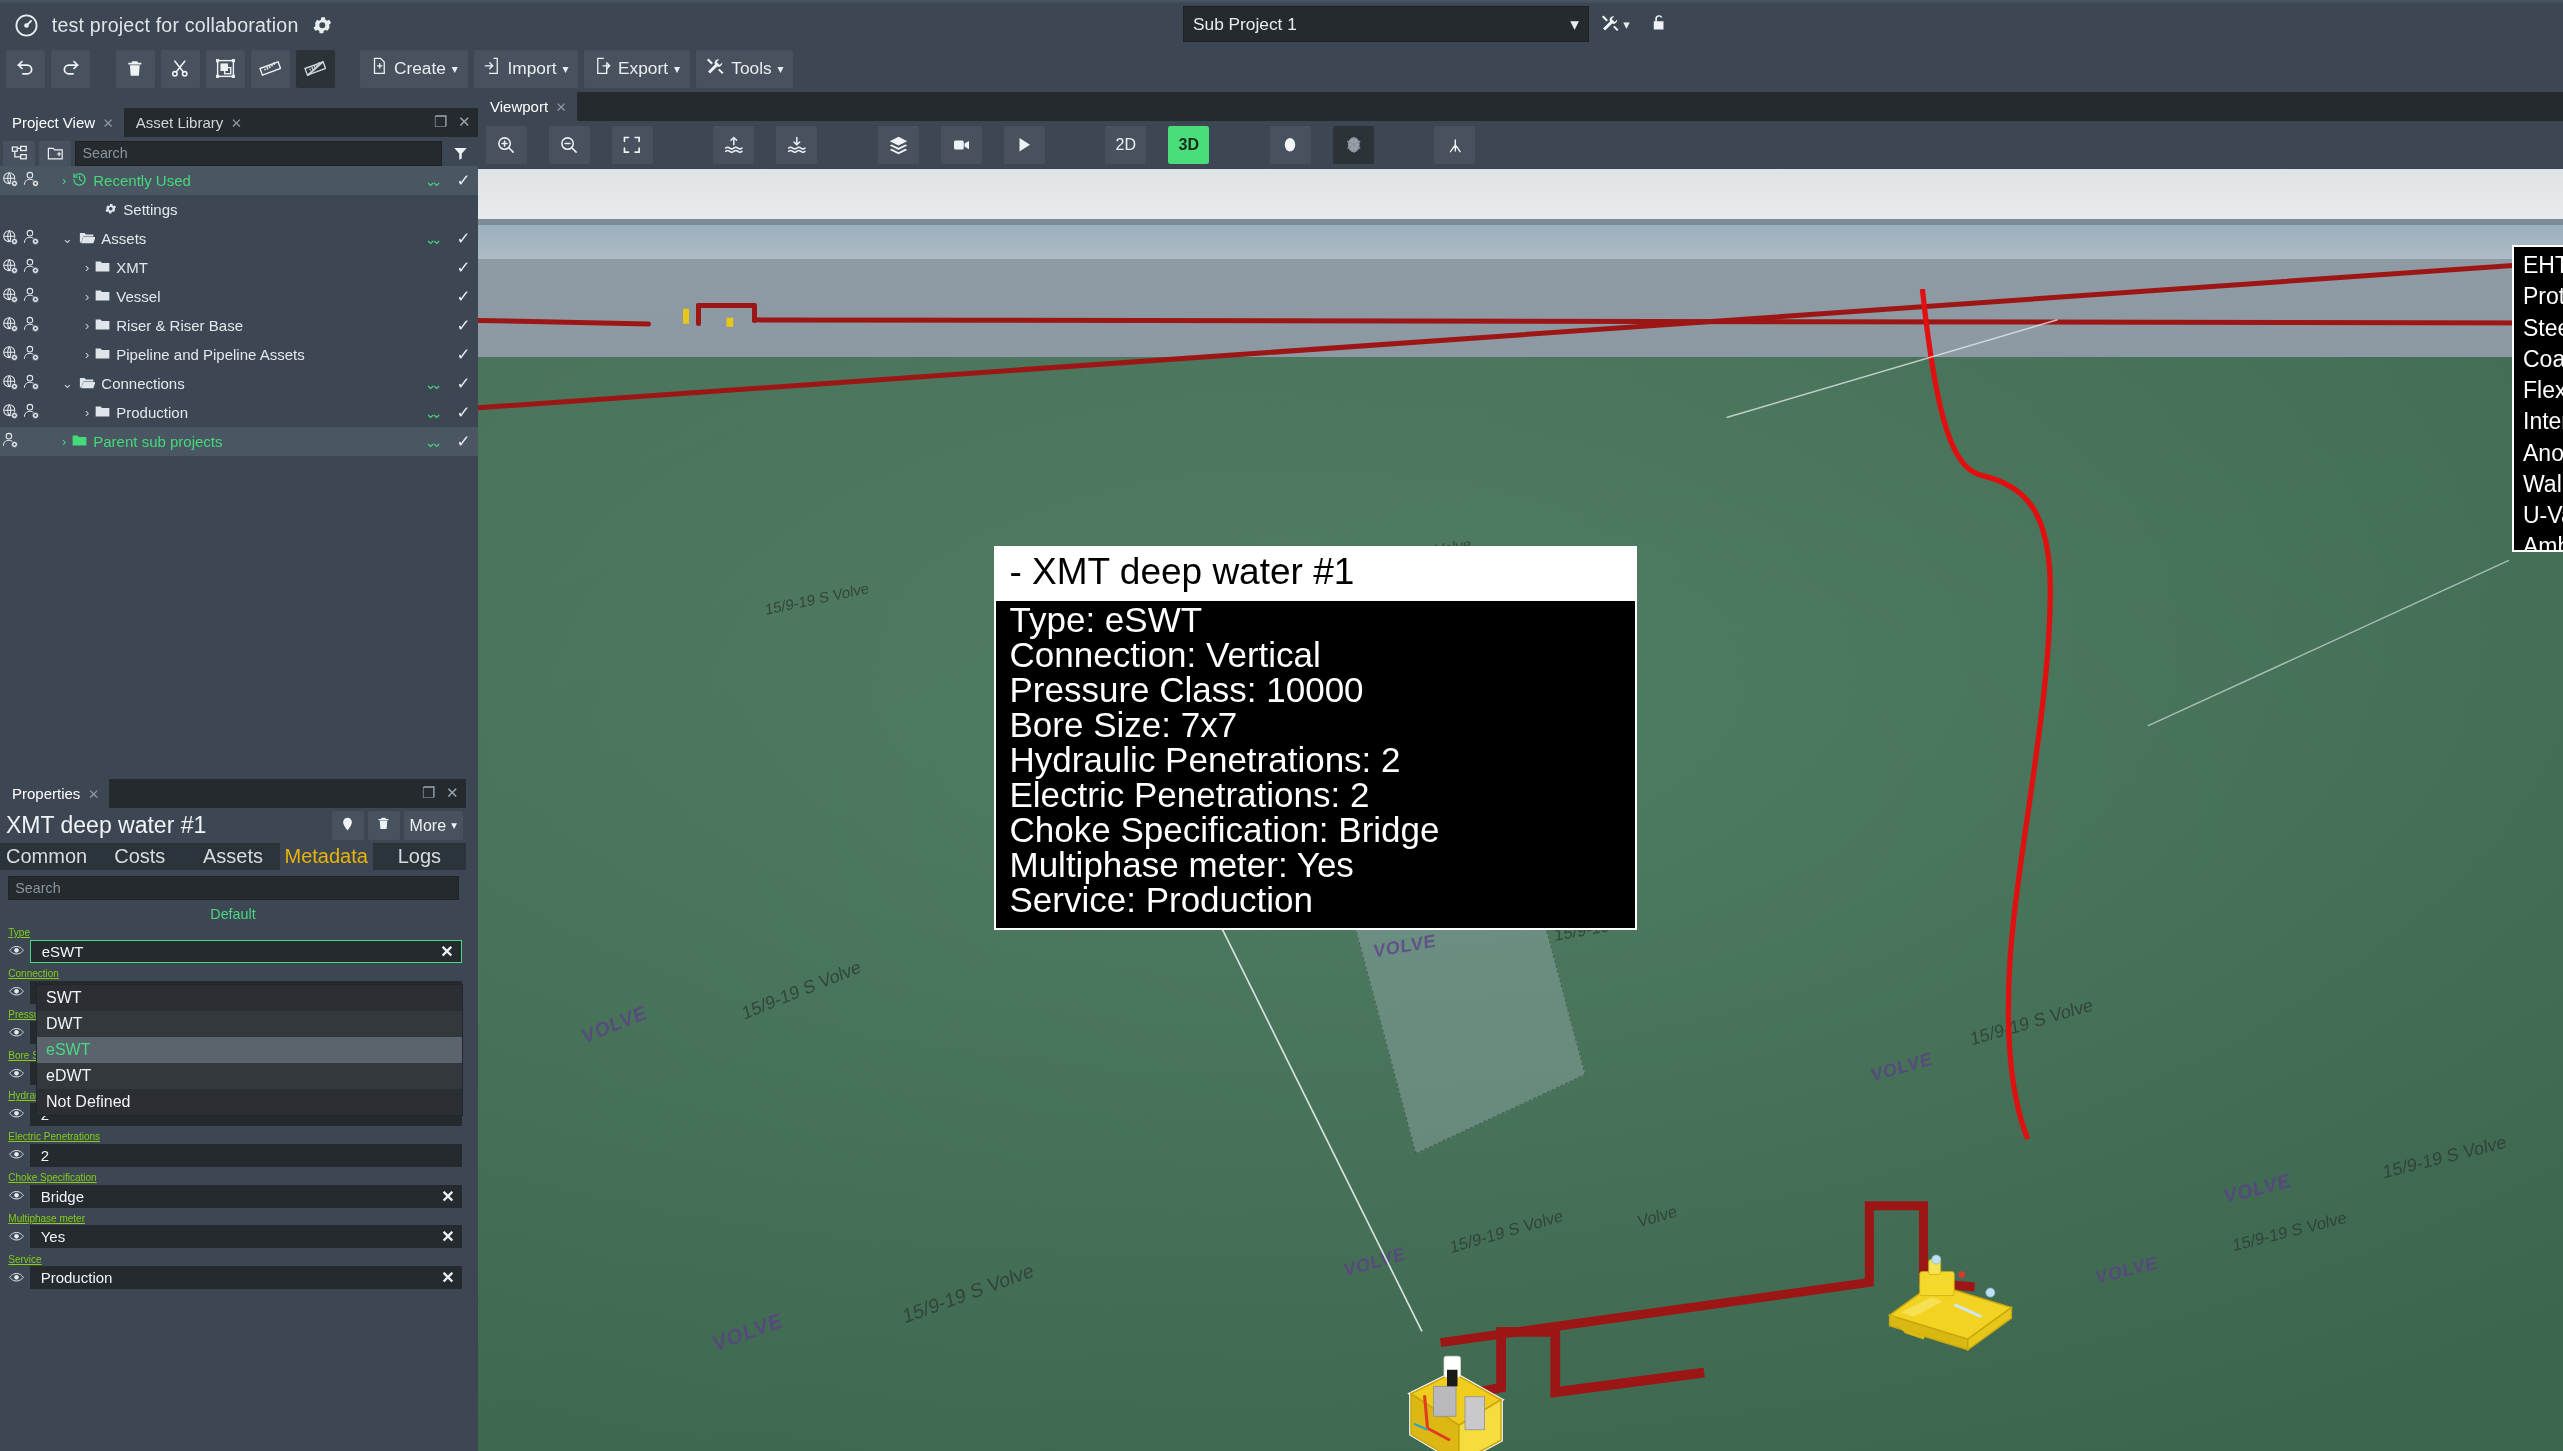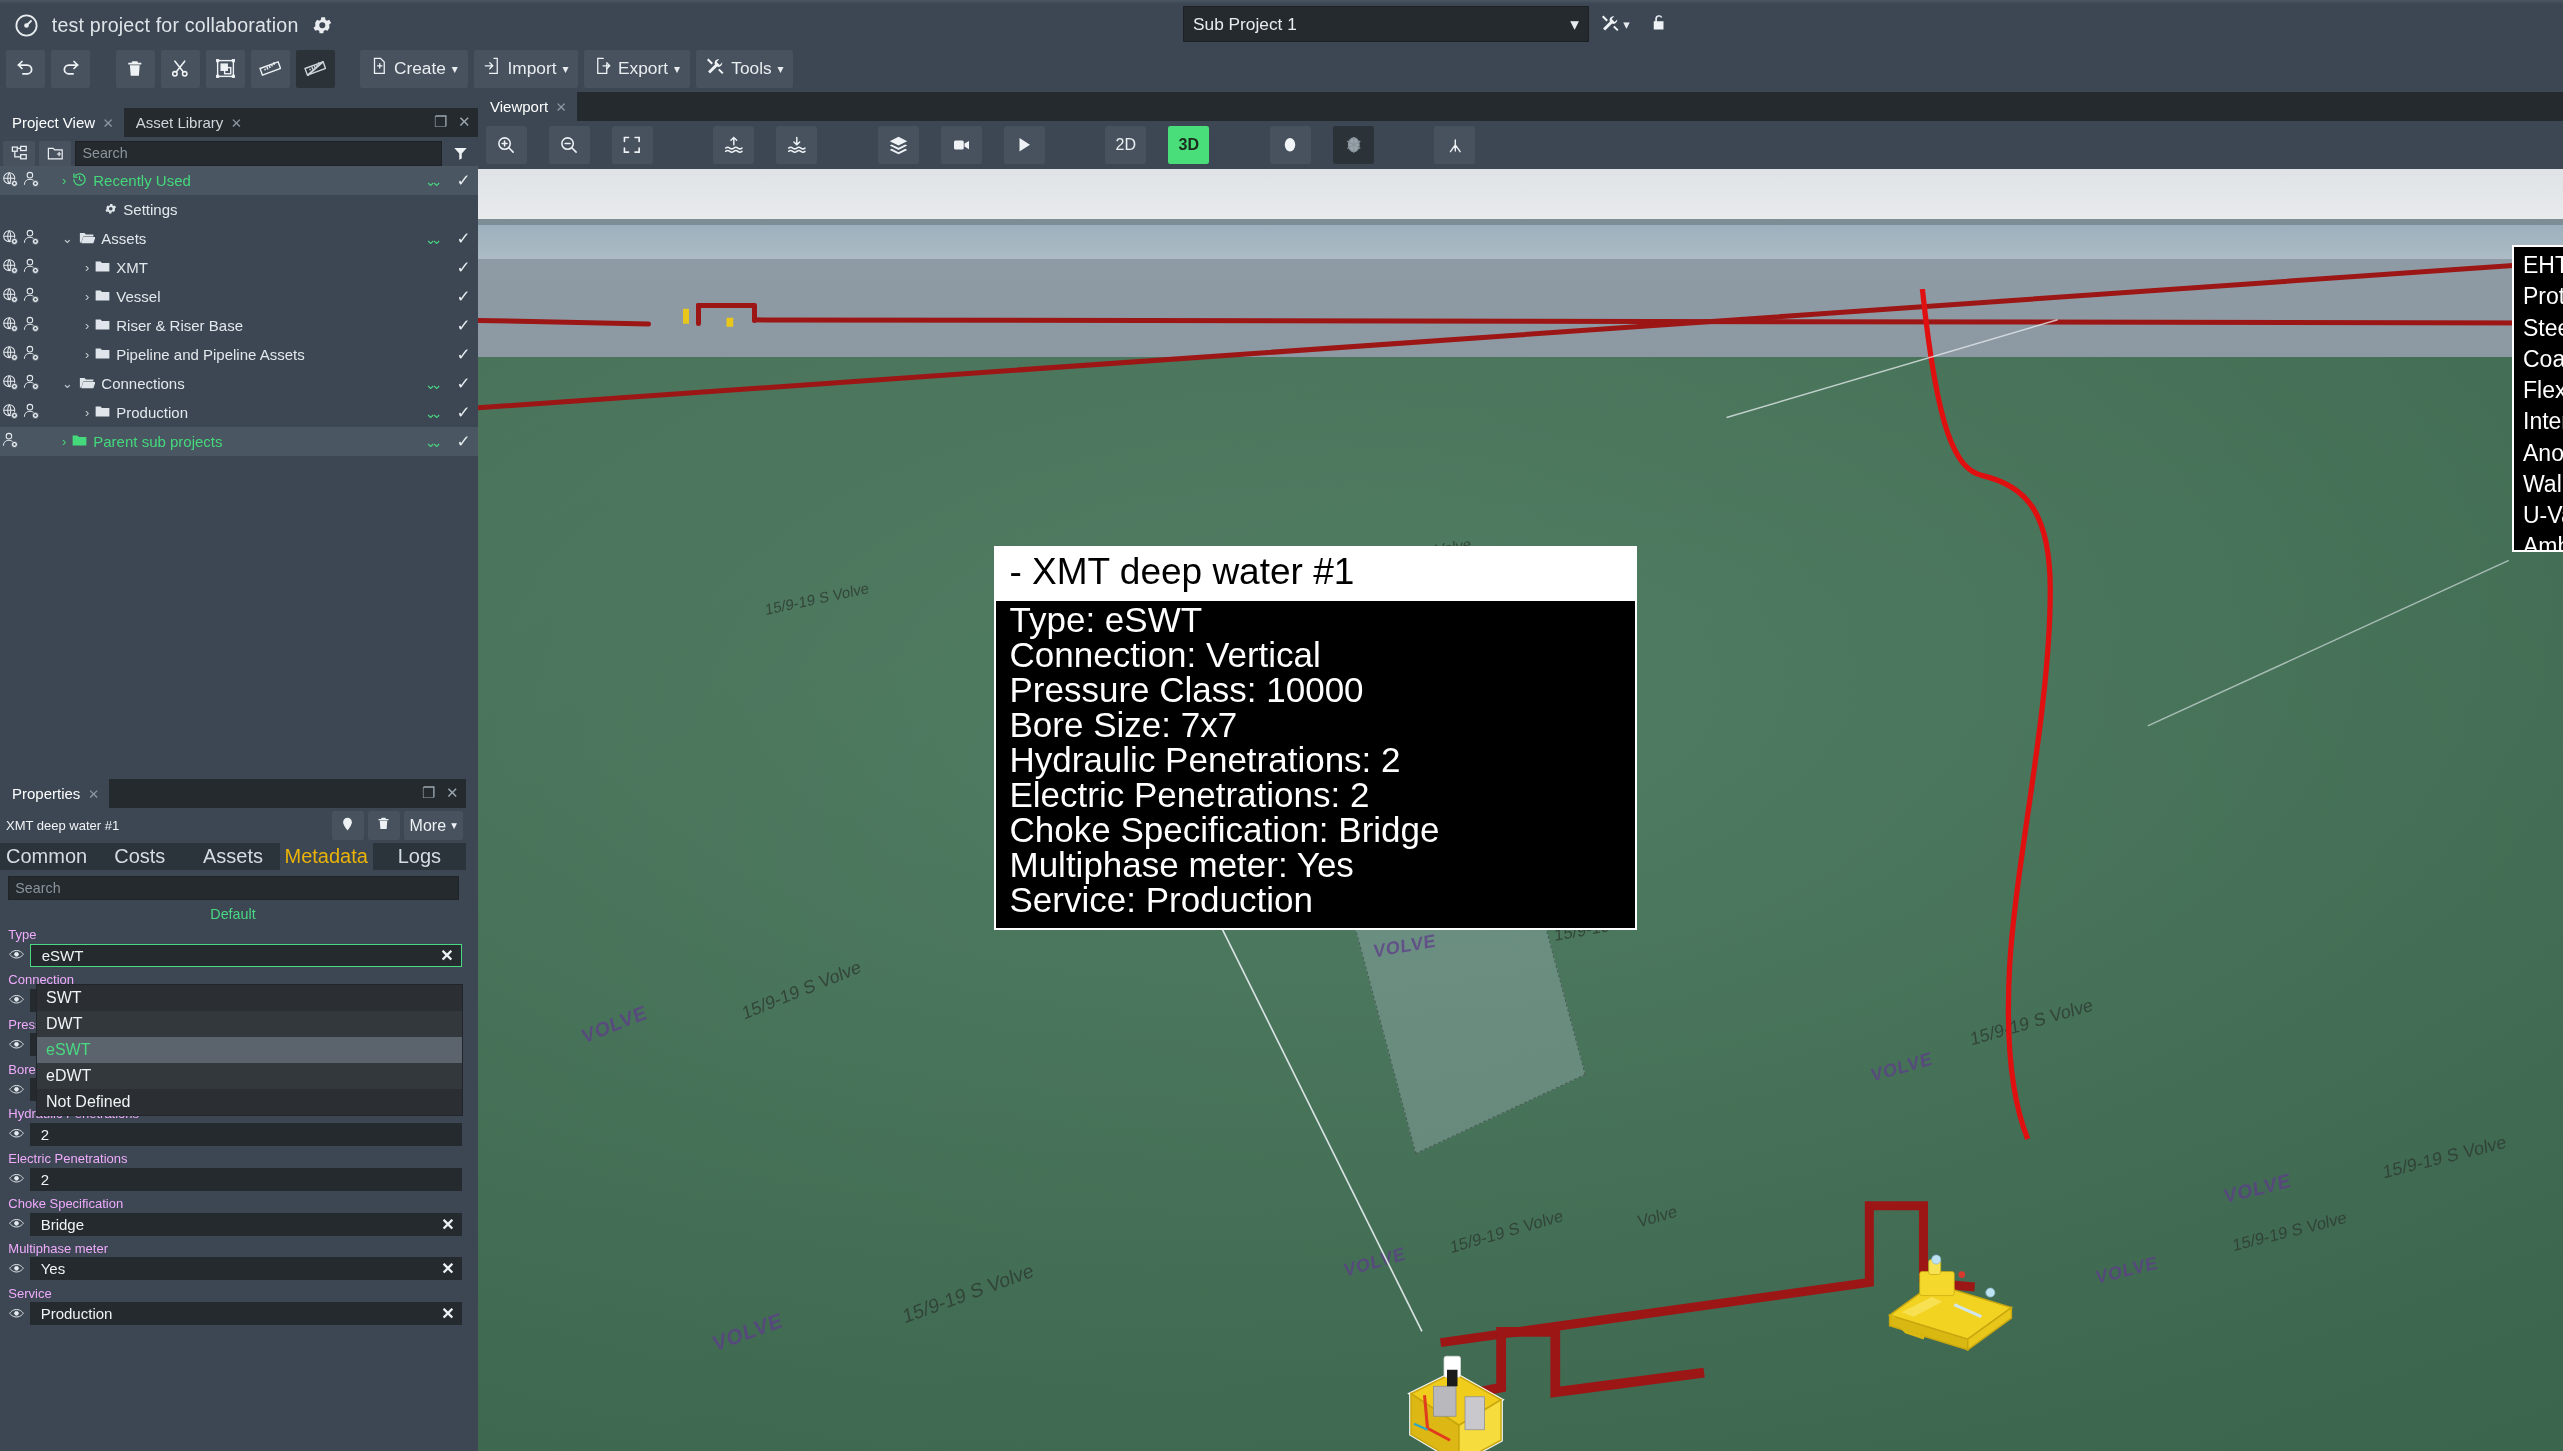--- a/index.html
+++ b/index.html
@@ -55,33 +55,33 @@
   .treelabel.green { color:#44d97b; }
   .chev-r { font-size:12.8px; color:#c7ced4; }
   .chev-r.green { color:#44d97b; }
   .rowicons { position:absolute; right:7.5px; display:flex; align-items:center; gap:15px; }
   .dblchev { color:#4ad882; font-size:13.5px; }
   .check { color:#e9eef2; font-size:16.6px; }
 
   
   #props { position:absolute; left:0; top:779px; width:466px; height:673px; background:#3c4753; }
   #props .title { display:flex; align-items:center; height:35px; padding:0 3px 0 6px; }
-  #props .title .name { font-size:13px; color:#f1f4f6; }
+  #props .title .name { font-size:23px; color:#f1f4f6; }
   #props .title .btns { margin-left:auto; display:flex; gap:3.8px; align-items:center; }
   .pbtn { height:29px; min-width:32px; background:#47525e; border-radius:2.3px;
           display:flex; align-items:center; justify-content:center; padding:0 6px;
           font-size:16px; color:#eef2f4; gap:5.3px; }
   .ptabs { display:flex; height:27px; }
   .ptab { flex:1; display:flex; align-items:center; justify-content:center; font-size:20px;
           background:#2c343b; color:#d6dde2; }
   .ptab.active { background:#3c4753; color:#eab308; }
   .psearch { margin:6px 7.5px 0 7.5px; height:24px; background:#252a2e; border:0.8px solid #1f2428;
              display:flex; align-items:center; padding:0 6.8px; font-size:14.3px; color:#8a949c; }
   .pdefault { text-align:center; font-size:14.3px; color:#4ad882; margin-top:6px; }
-  .fieldlabel { font-size:13px; color:#f0abfc; margin:5.3px 0 1.5px 8.3px; }
+  .fieldlabel { font-size:10px; color:#84cc16; margin:5.3px 0 1.5px 8.3px;text-decoration:underline; }
   .fieldrow { display:flex; align-items:center; gap:5.3px; padding:0 3.8px 0 8.3px; }
   .eye { width:16.6px; text-align:center; color:#e6ebef; font-size:12.8px; }
   .finput { flex:1; height:23px; background:#252a2e; display:flex; align-items:center;
             padding:0 7.5px 0 10.5px; font-size:15px; color:#f0f3f5; }
   .finput.focus { border:0.8px solid #4ad882; }
   .finput .clr { margin-left:auto; font-size:16px; color:#eef2f5; font-weight:bold; }
 
   
   #dropdown { position:absolute; left:36px; top:984px; width:427px; background:#2b2f33;
               border:0.8px solid #22262a; z-index:40; }

